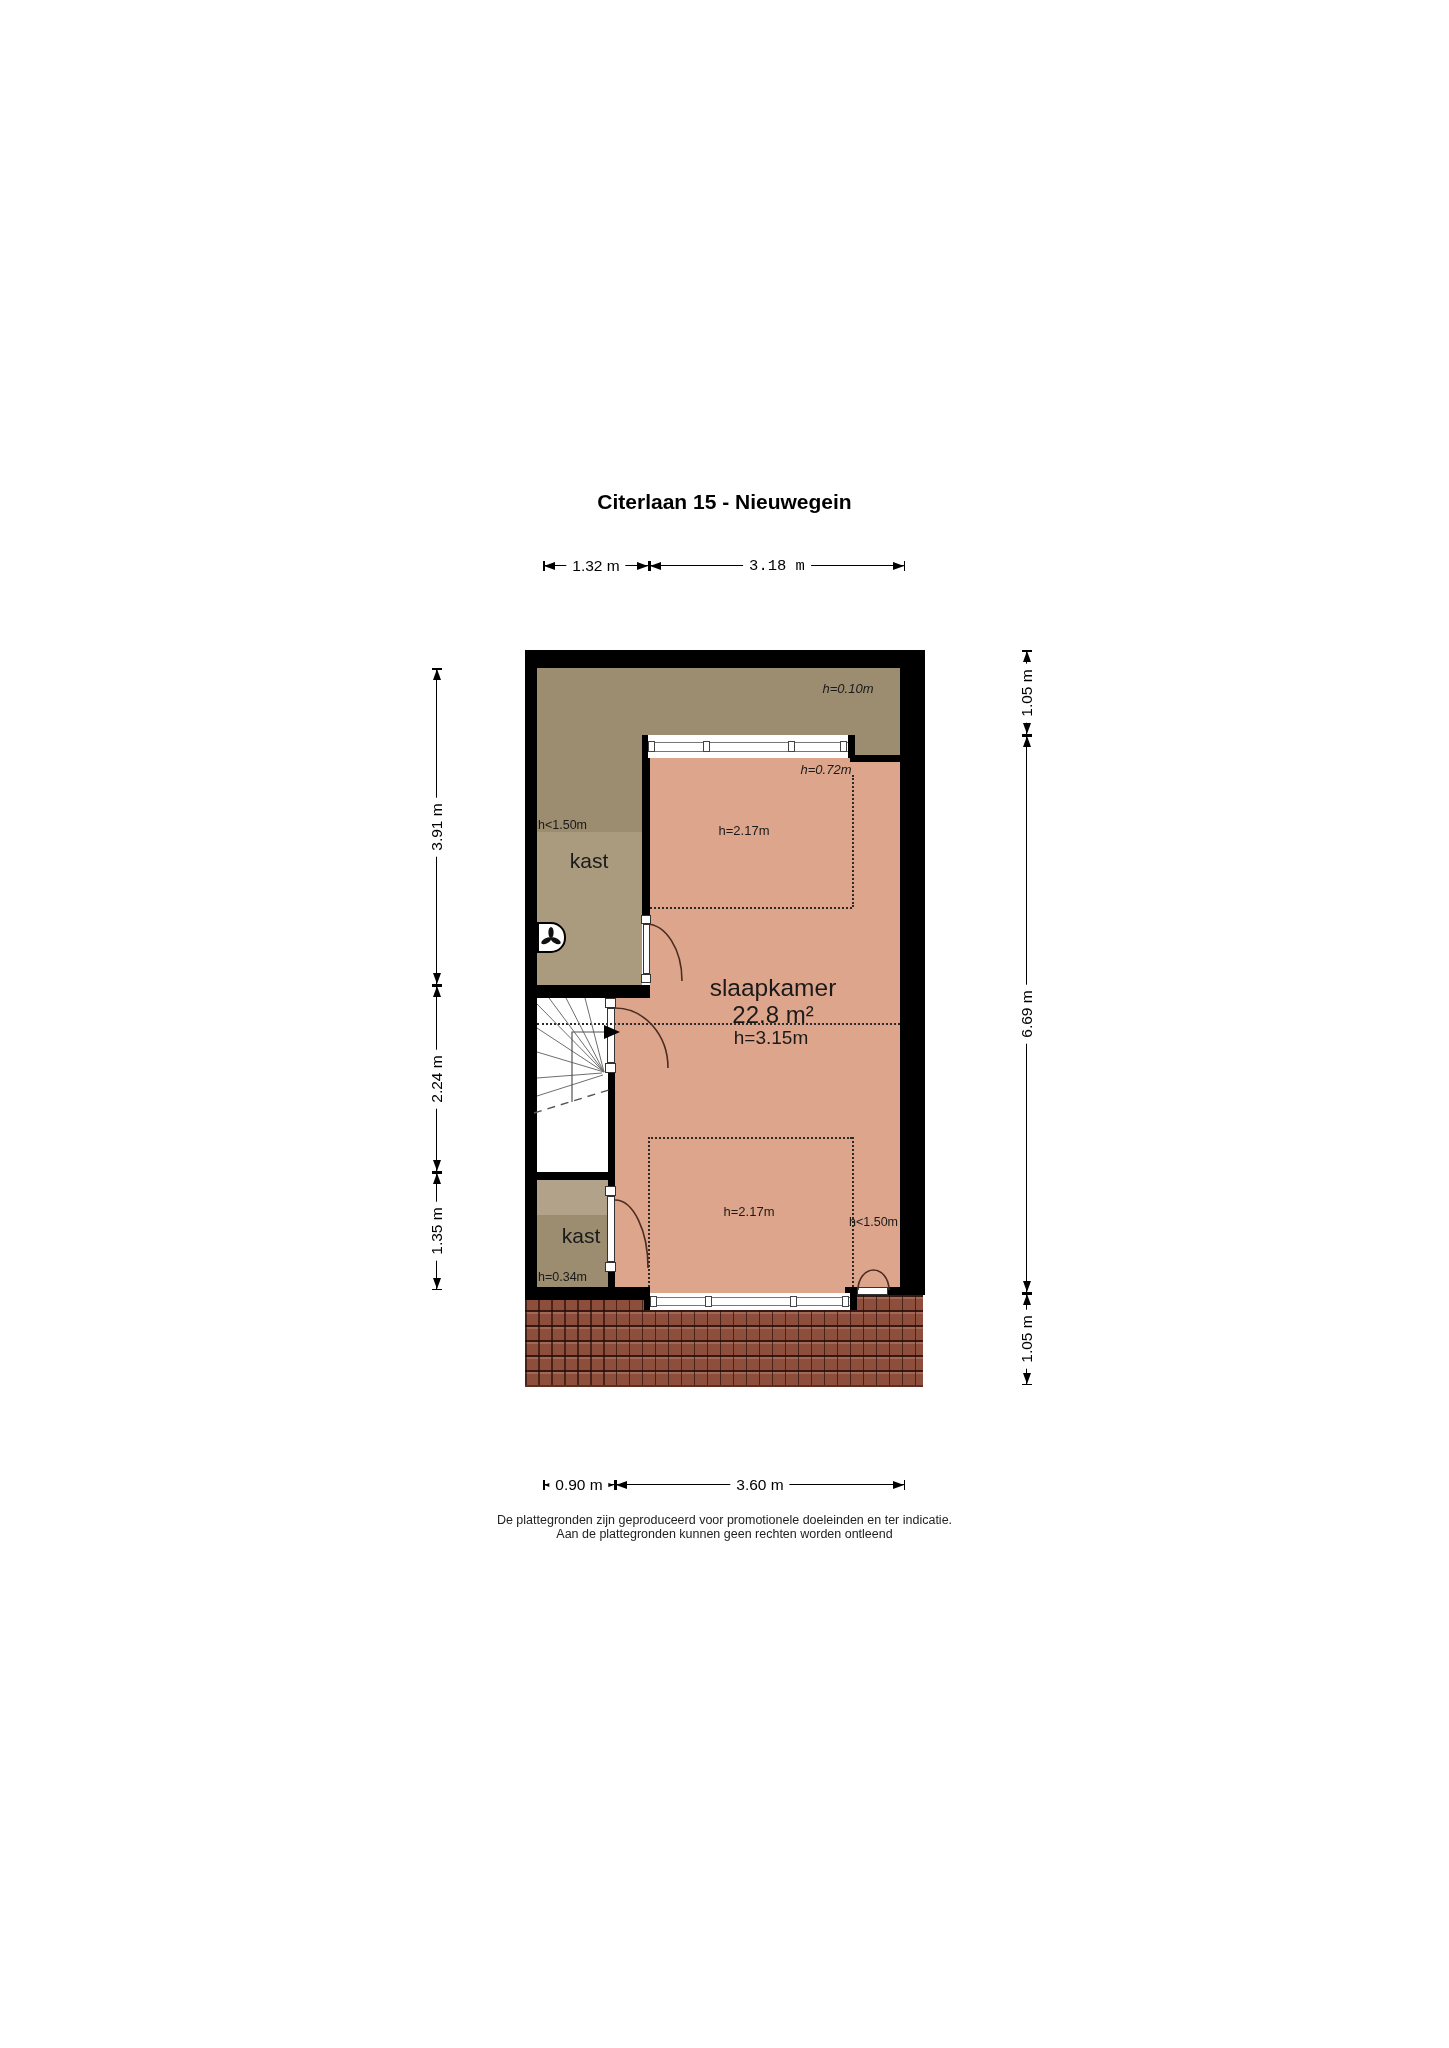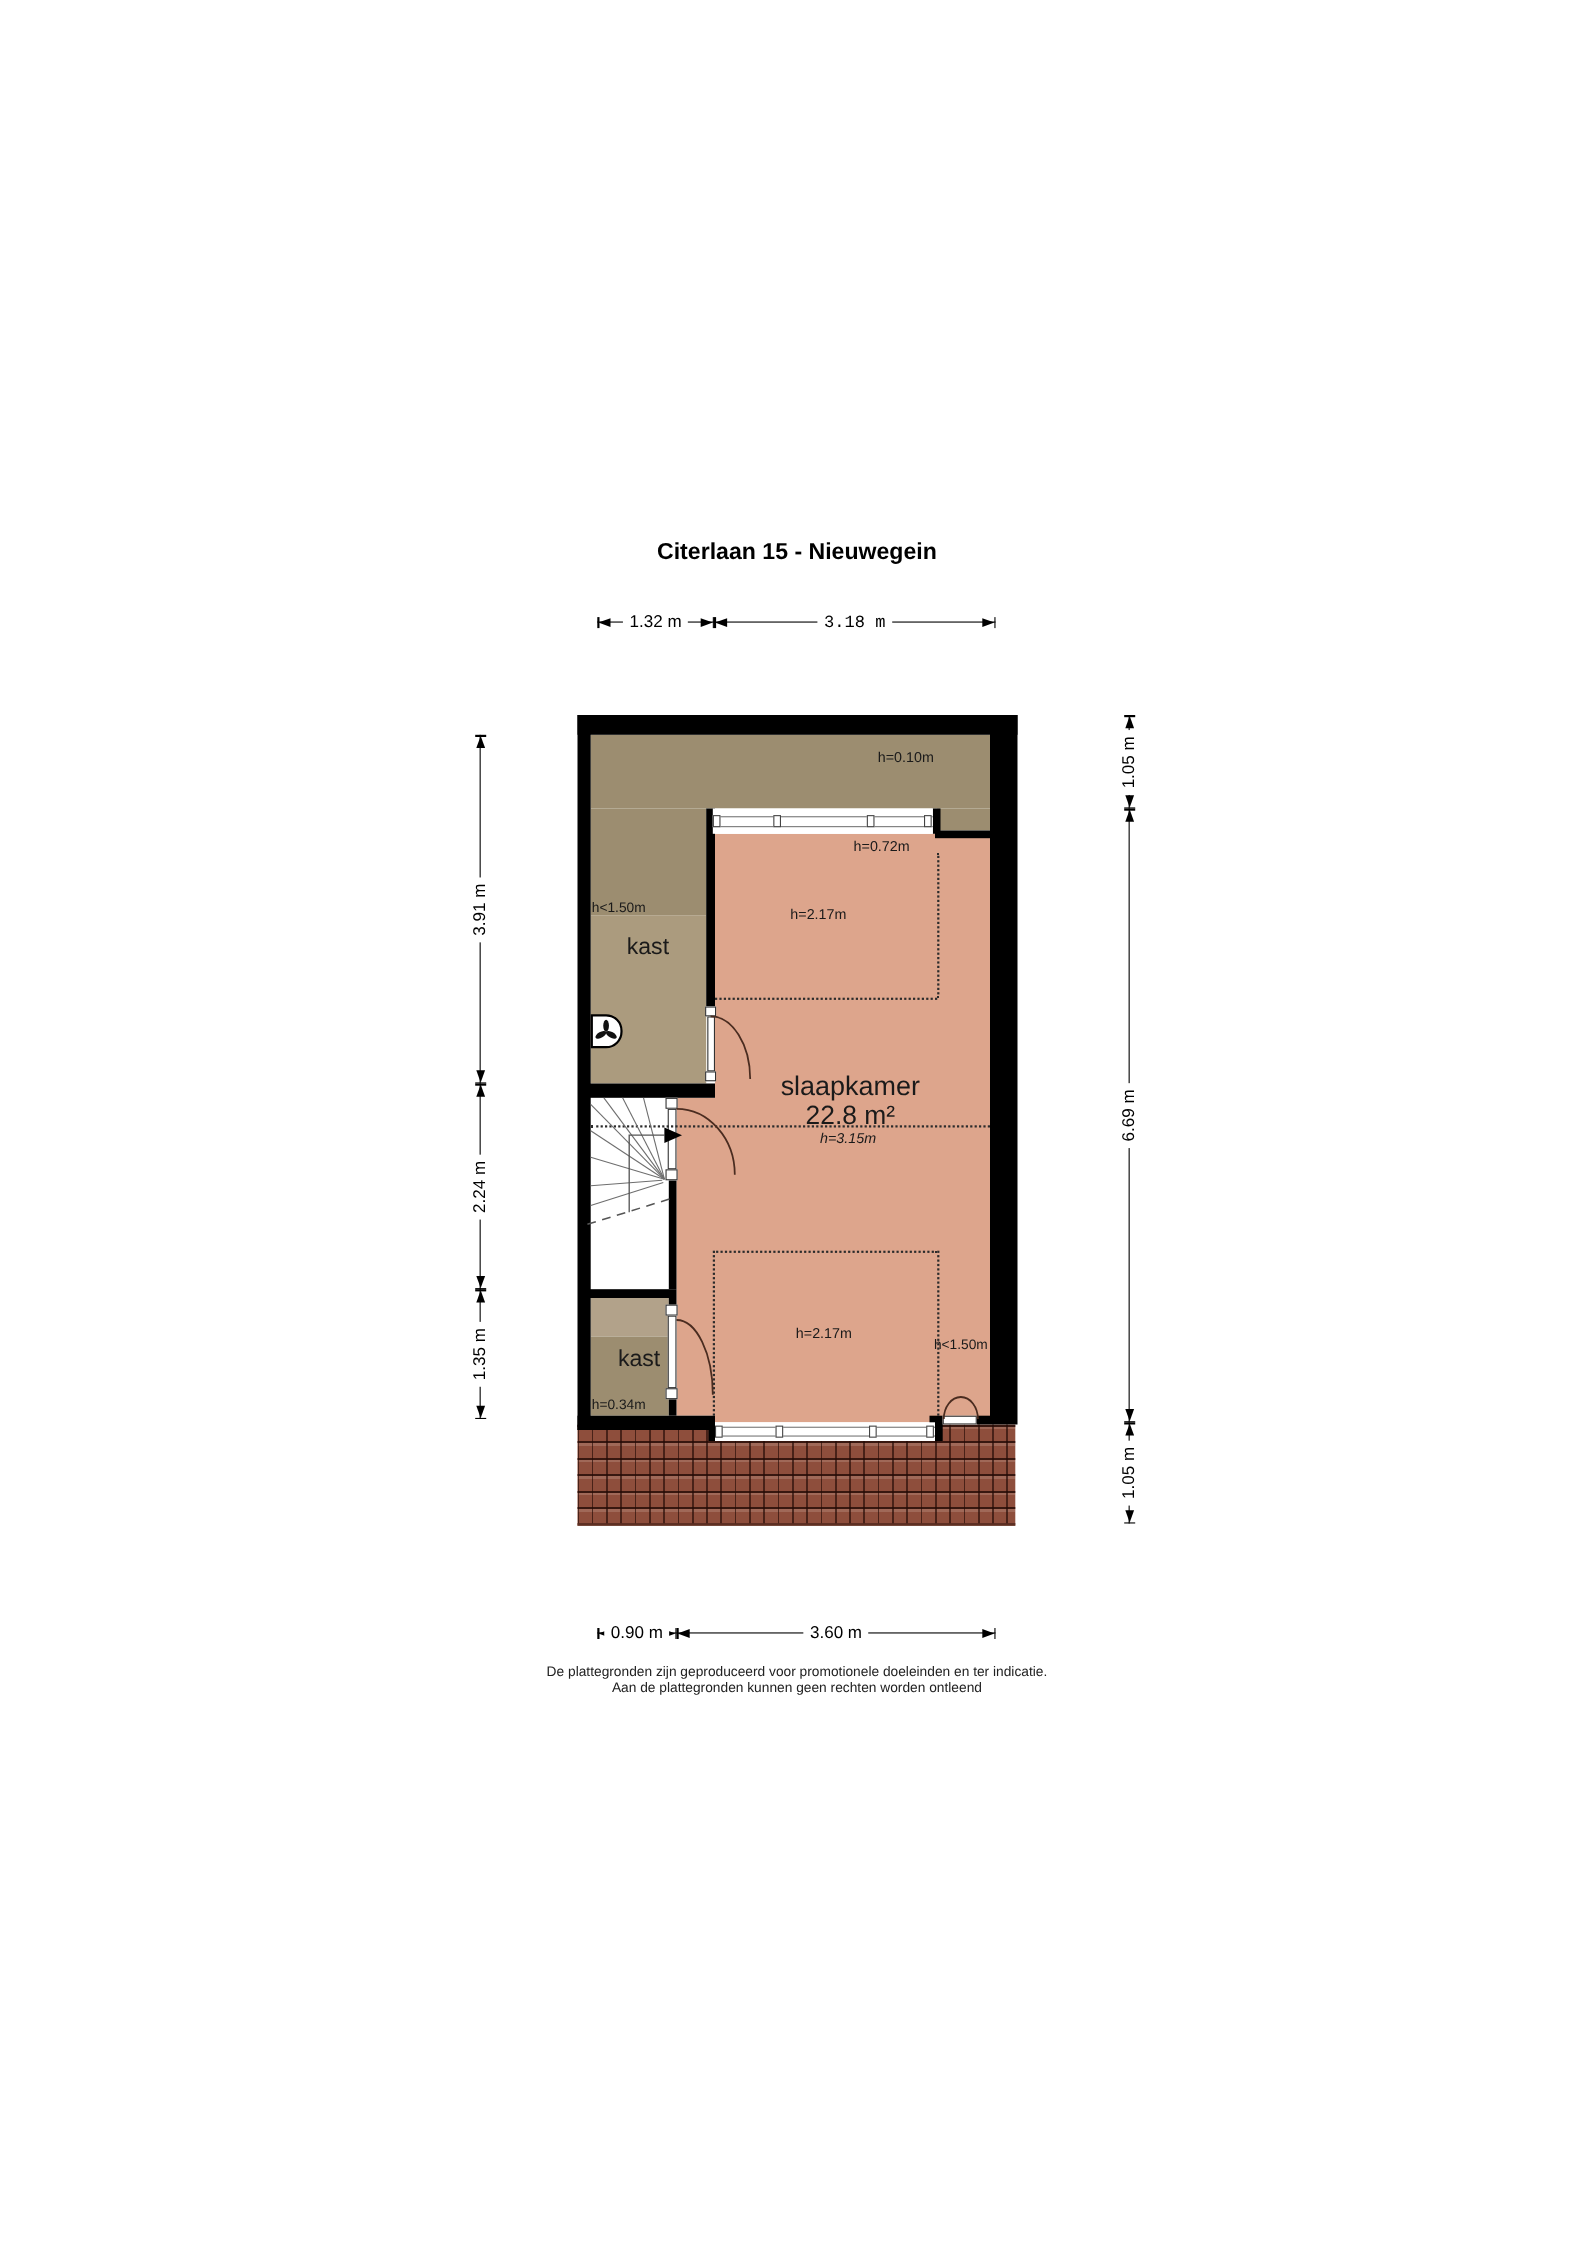--- a/index.html
+++ b/index.html
@@ -2,21 +2,21 @@
 <html><head>
 <meta charset="utf-8">
 <style>
   html,body{margin:0;padding:0;background:#fff;}
   .page{position:relative;width:1449px;height:2048px;background:#fff;overflow:hidden;
         font-family:"Liberation Sans", sans-serif;color:#111;}
   .wall{position:absolute;background:#000;z-index:3;}
   .region{position:absolute;z-index:1;}
   .lbl{position:absolute;z-index:6;color:#1a1a1a;white-space:nowrap;}
   .center{text-align:center;}
-  .right{text-align:left;}
+  .right{text-align:center;font-style:italic;}
 
   
   .title{position:absolute;left:0;right:0;text-align:center;font-weight:bold;
          font-size:21px;line-height:26px;color:#000;}
   .footer{position:absolute;left:0;right:0;text-align:center;font-size:12.5px;
           line-height:13.5px;color:#222;}
 
   
   .dotv{position:absolute;width:0;border-left:2px dotted #2b2b2b;z-index:4;}
   .doth{position:absolute;height:0;border-top:2px dotted #2b2b2b;z-index:4;}
@@ -166,21 +166,21 @@
     </g>
   </svg>
 
   <div class="lbl right" style="left:798px;top:681px;width:100px;font-size:13px;">h=0.10m</div>
   <div class="lbl right" style="left:776px;top:762px;width:100px;font-size:13px;">h=0.72m</div>
   <div class="lbl" style="left:538px;top:818px;font-size:12.5px;">h&lt;1.50m</div>
   <div class="lbl center" style="left:549px;top:849px;width:80px;font-size:21px;">kast</div>
   <div class="lbl center" style="left:694px;top:823px;width:100px;font-size:13px;">h=2.17m</div>
   <div class="lbl center" style="left:673px;top:974px;width:200px;font-size:24.5px;">slaapkamer</div>
   <div class="lbl center" style="left:673px;top:1001px;width:200px;font-size:24px;">22.8 m²</div>
-  <div class="lbl center" style="left:671px;top:1027px;width:200px;font-size:13px;font-style:italic;">h=3.15m</div>
+  <div class="lbl center" style="left:671px;top:1027px;width:200px;font-size:19px;">h=3.15m</div>
   <div class="lbl center" style="left:699px;top:1204px;width:100px;font-size:13px;">h=2.17m</div>
   <div class="lbl" style="left:849px;top:1215px;font-size:12.5px;">h&lt;1.50m</div>
   <div class="lbl center" style="left:541px;top:1224px;width:80px;font-size:21px;">kast</div>
   <div class="lbl" style="left:538px;top:1270px;font-size:12.5px;">h=0.34m</div>
 
   <div class="hdim" style="left:543px;top:558px;width:106px;">
     <span class="dline"></span>
       <span class="tk tkl"></span>
       <span class="tk tkr"></span>
     <span class="arL"></span>

